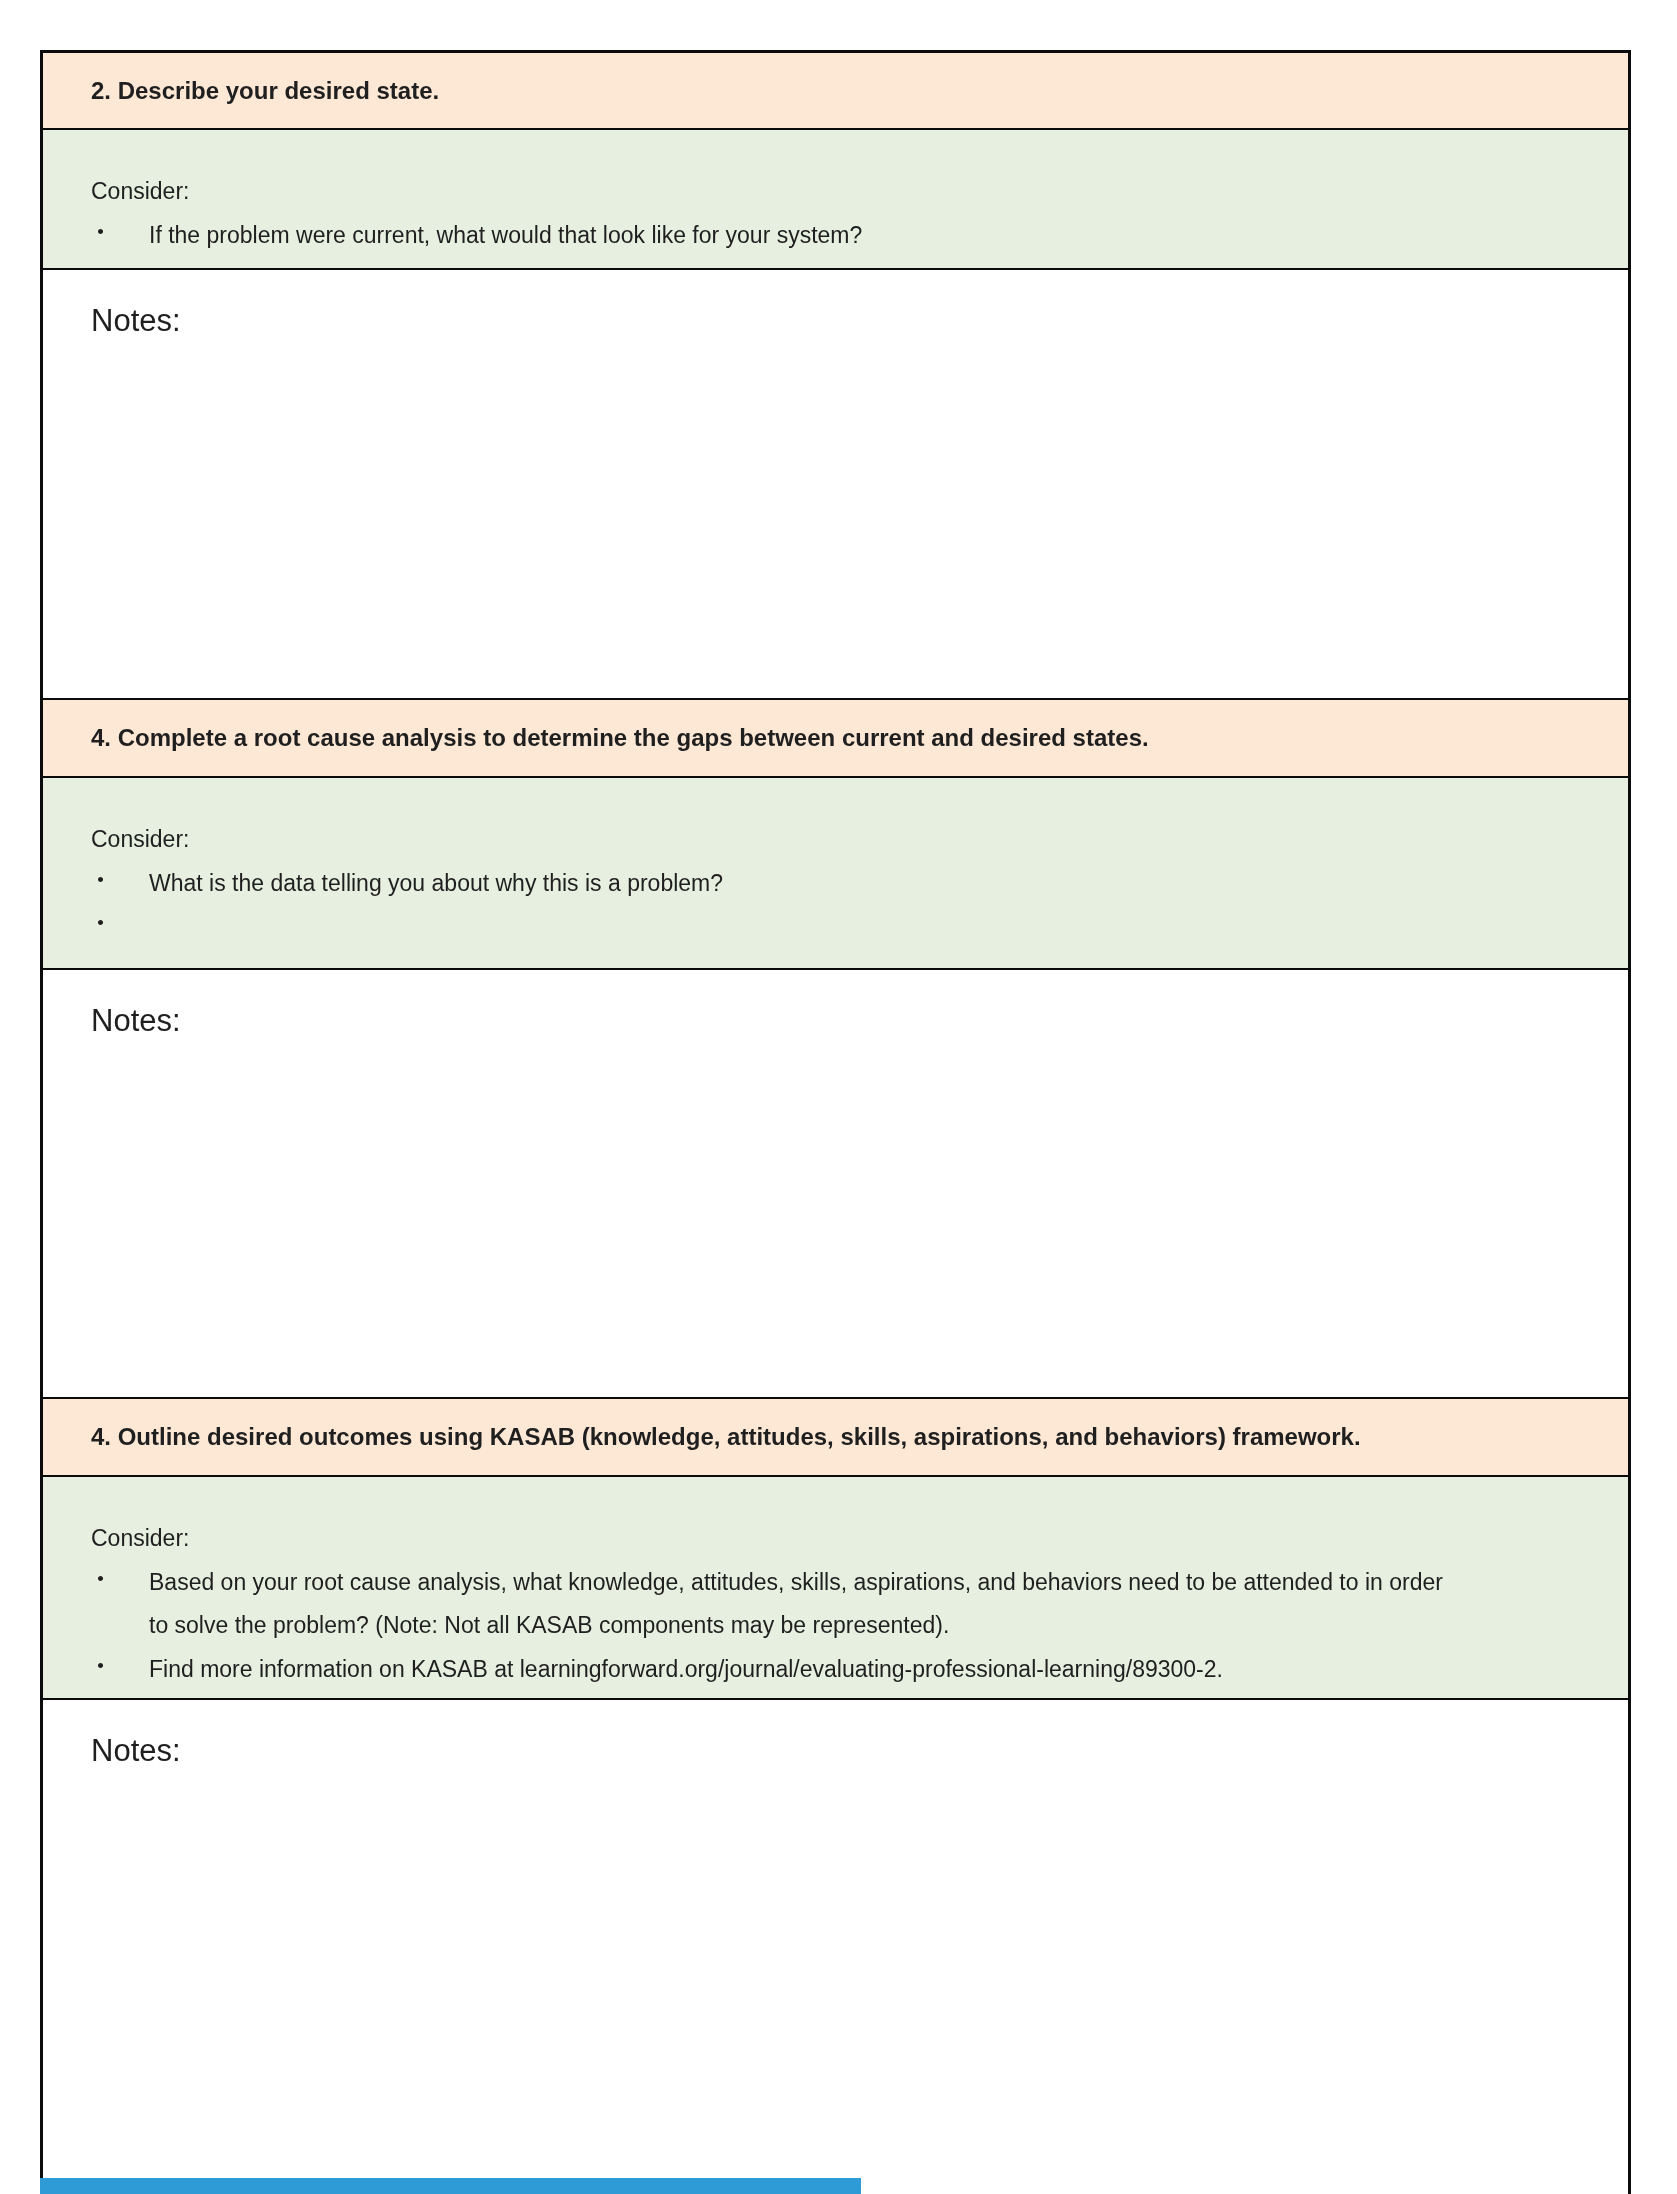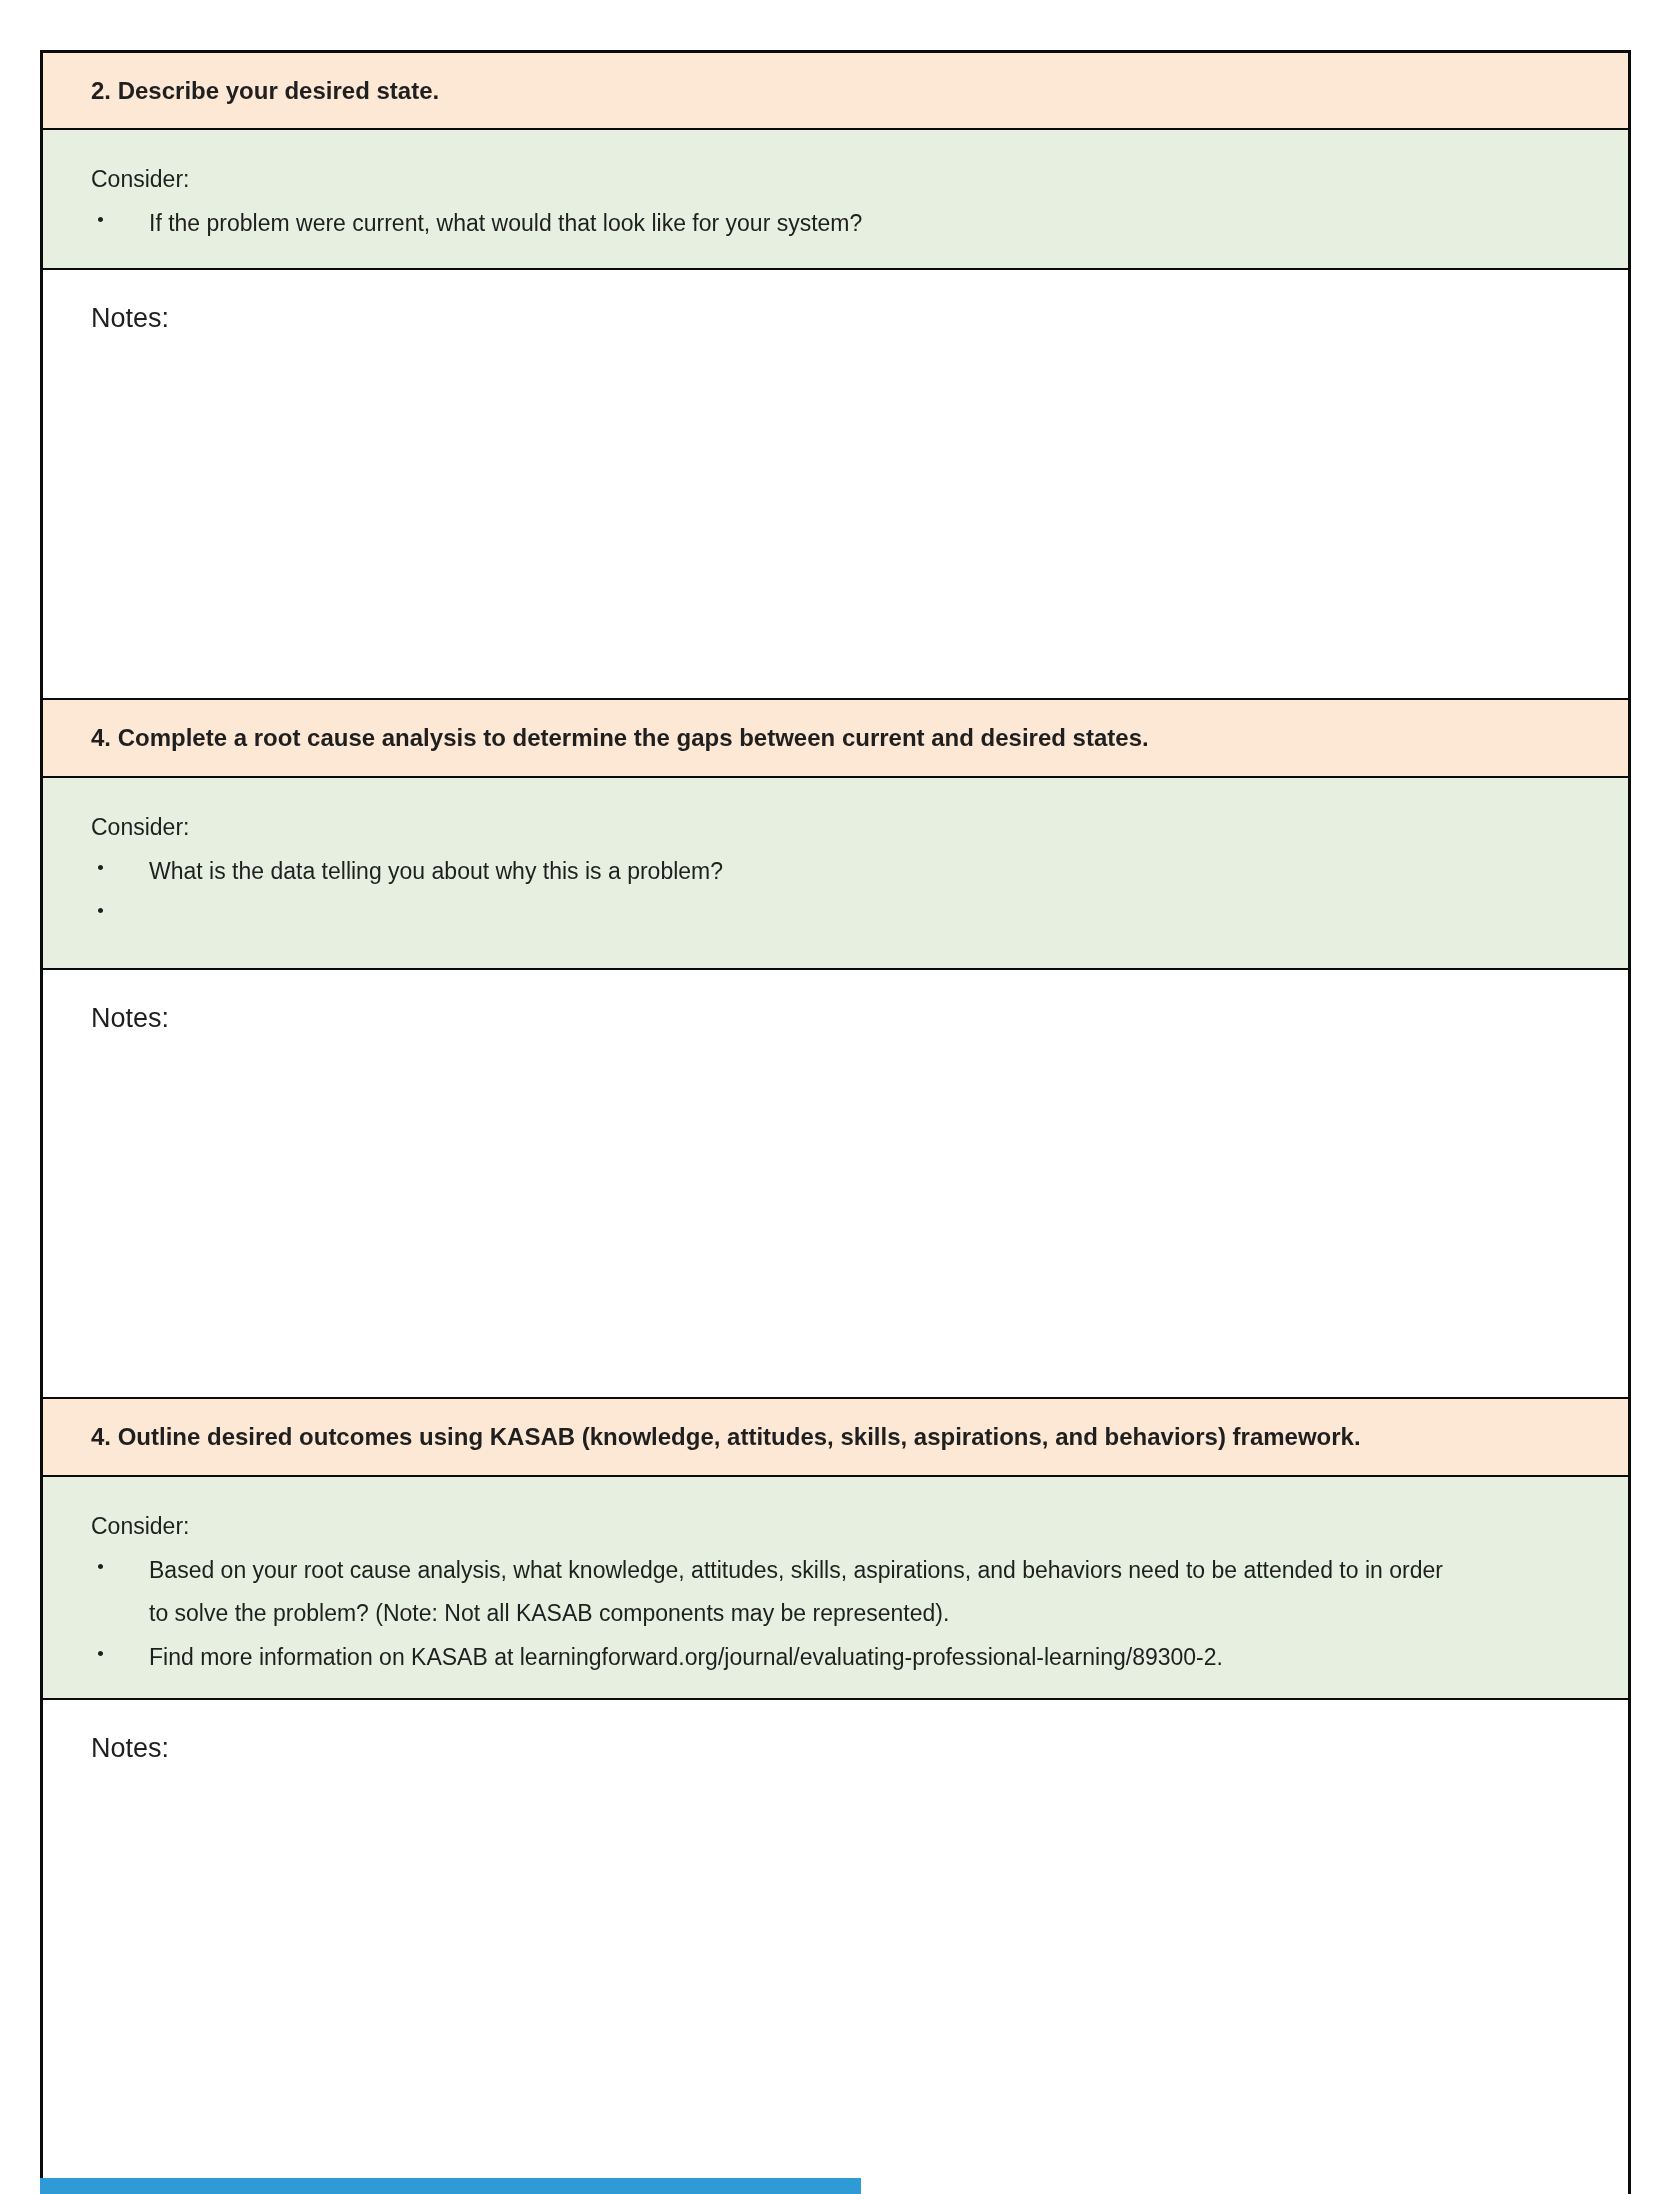--- a/index.html
+++ b/index.html
@@ -45,36 +45,37 @@
     overflow: hidden;
   }
   .consider-block {
     background: #e6efe0;
     padding: 28px 31px 0 48px;
     font-size: 23px;
     line-height: 1.9;
   }
   .consider-label {
     display: block;
+    margin-top: 12px;
   }
   .bullet-item {
     position: relative;
     padding-left: 58px;
     max-width: 1315px;
   }
   .bullet-dot {
     position: absolute;
     left: 6.2px;
     top: 0;
     font-size: 18.7px;
   }
   .notes-block {
     background: #ffffff;
     padding: 33px 31px 0 48px;
-    font-size: 27px;
+    font-size: 31px;
   }
   .h-row   { height: 75px; }
   .h-row3  { height: 78px; }
   .h-row4  { height: 78px; }
   .g-row2  { height: 140px; }
   .g-row3  { height: 192px; }
   .g-row4  { height: 223px; }
   .n-row2  { height: 430px; }
   .n-row3  { height: 429px; }
   .n-row4  { flex: 1 1 auto; }

